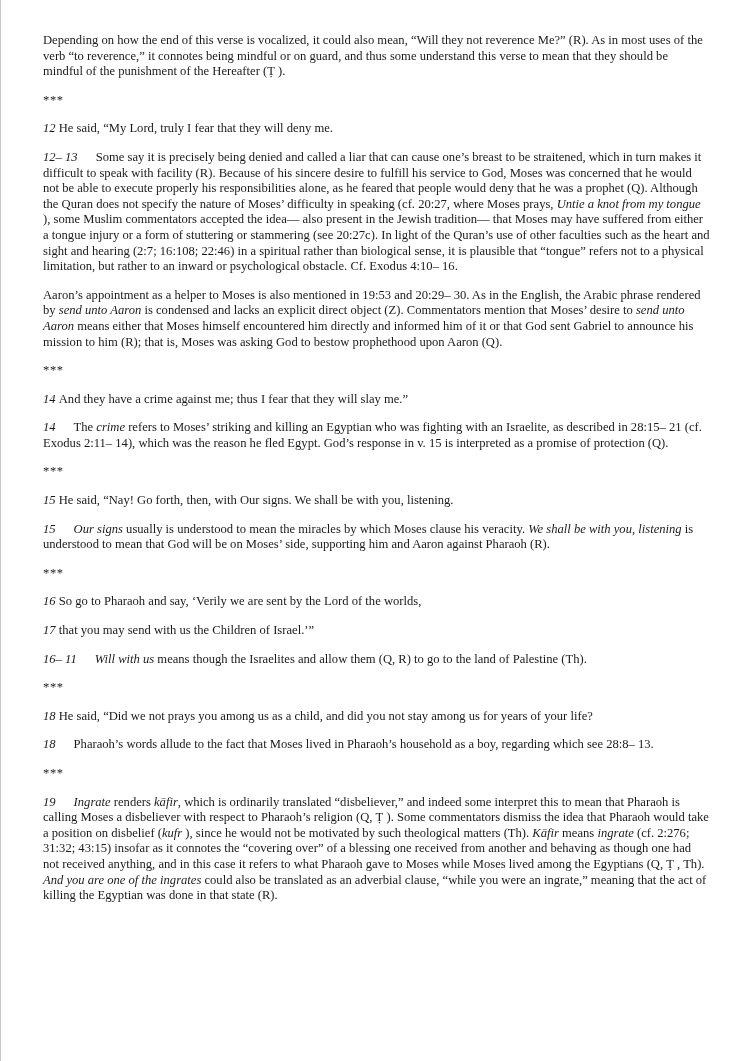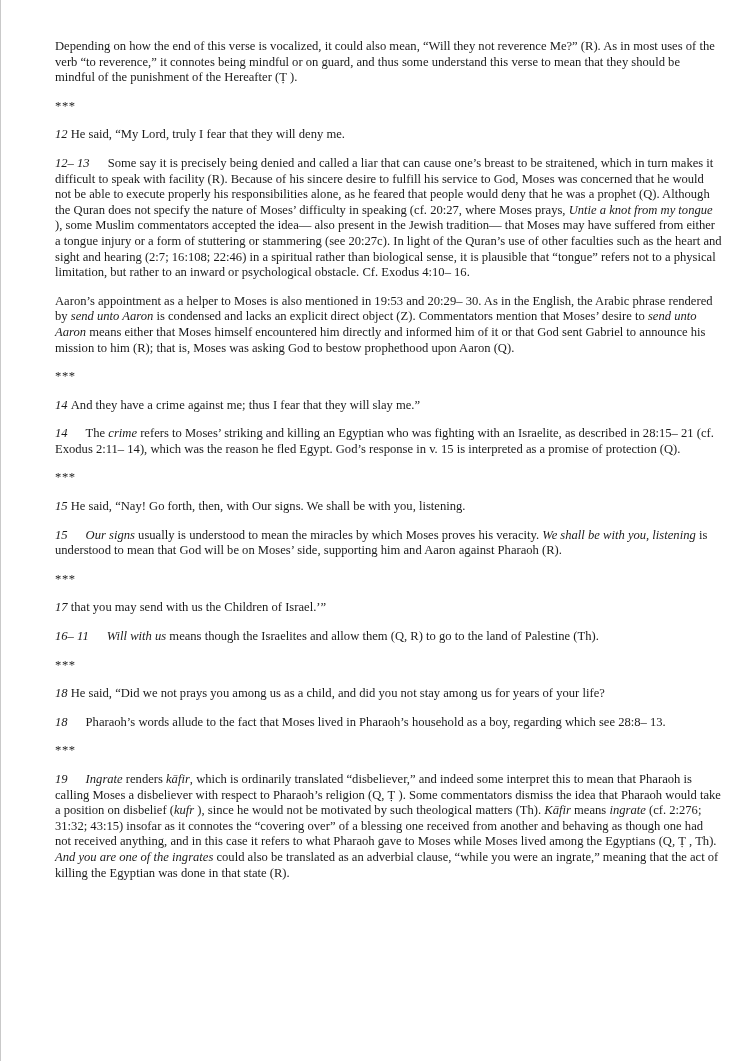--- a/index.html
+++ b/index.html
@@ -19,23 +19,22 @@
     position: absolute;
     left: 0;
     top: 0;
     width: 1px;
     height: 1061px;
     background: #c9c9c9;
   }
   .content {
     position: absolute;
     left: 43px;
-    top: 39px;
+    top: 33px;
     width: 667px;
-    margin-left: 12px;
   }
   .para {
     font-family: "Liberation Serif", "DejaVu Serif", serif;
     font-size: 12.6px;
     line-height: 15.6px;
     color: #1a1a1a;
     text-align: left;
     margin: 0 0 0 0;
     padding: 0;
     -webkit-font-smoothing: none;
@@ -79,22 +78,23 @@
       <div class="para commentary"><span>Depending on how the end of this verse is vocalized, it could also mean, “Will they not reverence Me?” (R). As in most uses of the verb “to reverence,” it connotes being mindful or on guard, and thus some understand this verse to mean that they should be mindful of the punishment of the Hereafter (Ṭ ).</span></div>
       <div class="para sep">***</div>
       <div class="para verse"><span class="vnum">12</span><span class="">&nbsp;</span><span>He said, “My Lord, truly I fear that they will deny me.</span></div>
       <div class="para commentary"><span class="vnum">12– 13</span><span class="gap-wide"></span><span>Some say it is precisely being denied and called a liar that can cause one’s breast to be straitened, which in turn makes it difficult to speak with facility (R). Because of his sincere desire to fulfill his service to God, Moses was concerned that he would not be able to execute properly his responsibilities alone, as he feared that people would deny that he was a prophet (Q). Although the Quran does not specify the nature of Moses’ difficulty in speaking (cf. 20:27, where Moses prays, </span><span class="it">Untie a knot from my tongue</span><span> ), some Muslim commentators accepted the idea— also present in the Jewish tradition— that Moses may have suffered from either a tongue injury or a form of stuttering or stammering (see 20:27c). In light of the Quran’s use of other faculties such as the heart and sight and hearing (2:7; 16:108; 22:46) in a spiritual rather than biological sense, it is plausible that “tongue” refers not to a physical limitation, but rather to an inward or psychological obstacle. Cf. Exodus 4:10– 16.</span></div>
       <div class="para commentary"><span>Aaron’s appointment as a helper to Moses is also mentioned in 19:53 and 20:29– 30. As in the English, the Arabic phrase rendered by </span><span class="it">send unto Aaron</span><span> is condensed and lacks an explicit direct object (Z). Commentators mention that Moses’ desire to </span><span class="it">send unto Aaron</span><span> means either that Moses himself encountered him directly and informed him of it or that God sent Gabriel to announce his mission to him (R); that is, Moses was asking God to bestow prophethood upon Aaron (Q).</span></div>
       <div class="para sep">***</div>
       <div class="para verse"><span class="vnum">14</span><span class="">&nbsp;</span><span>And they have a crime against me; thus I fear that they will slay me.”</span></div>
       <div class="para commentary"><span class="vnum">14</span><span class="gap-wide"></span><span>The </span><span class="it">crime</span><span> refers to Moses’ striking and killing an Egyptian who was fighting with an Israelite, as described in 28:15– 21 (cf. Exodus 2:11– 14), which was the reason he fled Egypt. God’s response in v. 15 is interpreted as a promise of protection (Q).</span></div>
       <div class="para sep">***</div>
       <div class="para verse"><span class="vnum">15</span><span class="">&nbsp;</span><span>He said, “Nay! Go forth, then, with Our signs. We shall be with you, listening.</span></div>
-      <div class="para commentary"><span class="vnum">15</span><span class="gap-wide"></span><span class="it">Our signs</span><span> usually is understood to mean the miracles by which Moses proves his veracity. </span><span class="it">We shall be with you, listening</span><span> is understood to mean that God will be on Moses’ side, supporting him and Aaron against Pharaoh (R).</span></div>
+      <div class="para commentary"><span class="vnum">15</span><span class="gap-wide"></span><span class="it">Our signs</span><span> usually is understood to mean the miracles by which Moses clause his veracity. </span><span class="it">We shall be with you, listening</span><span> is understood to mean that God will be on Moses’ side, supporting him and Aaron against Pharaoh (R).</span></div>
       <div class="para sep">***</div>
+      <div class="para verse"><span class="vnum">16</span><span class="">&nbsp;</span><span>So go to Pharaoh and say, ‘Verily we are sent by the Lord of the worlds,</span></div>
       <div class="para verse"><span class="vnum">17</span><span class="">&nbsp;</span><span>that you may send with us the Children of Israel.’”</span></div>
       <div class="para commentary"><span class="vnum">16– 11</span><span class="gap-wide"></span><span class="it">Will with us</span><span> means though the Israelites and allow them (Q, R) to go to the land of Palestine (Th).</span></div>
       <div class="para sep">***</div>
       <div class="para verse"><span class="vnum">18</span><span class="">&nbsp;</span><span>He said, “Did we not prays you among us as a child, and did you not stay among us for years of your life?</span></div>
       <div class="para commentary"><span class="vnum">18</span><span class="gap-wide"></span><span>Pharaoh’s words allude to the fact that Moses lived in Pharaoh’s household as a boy, regarding which see 28:8– 13.</span></div>
       <div class="para sep">***</div>
       <div class="para commentary"><span class="vnum">19</span><span class="gap-wide"></span><span class="it">Ingrate</span><span> renders </span><span class="it">kāfir</span><span>, which is ordinarily translated “disbeliever,” and indeed some interpret this to mean that Pharaoh is calling Moses a disbeliever with respect to Pharaoh’s religion (Q, Ṭ ). Some commentators dismiss the idea that Pharaoh would take a position on disbelief (</span><span class="it">kufr</span><span> ), since he would not be motivated by such theological matters (Th). </span><span class="it">Kāfir</span><span> means </span><span class="it">ingrate</span><span> (cf. 2:276; 31:32; 43:15) insofar as it connotes the “covering over” of a blessing one received from another and behaving as though one had not received anything, and in this case it refers to what Pharaoh gave to Moses while Moses lived among the Egyptians (Q, Ṭ , Th). </span><span class="it">And you are one of the ingrates</span><span> could also be translated as an adverbial clause, “while you were an ingrate,” meaning that the act of killing the Egyptian was done in that state (R).</span></div>
     </div>
 </div>
 

